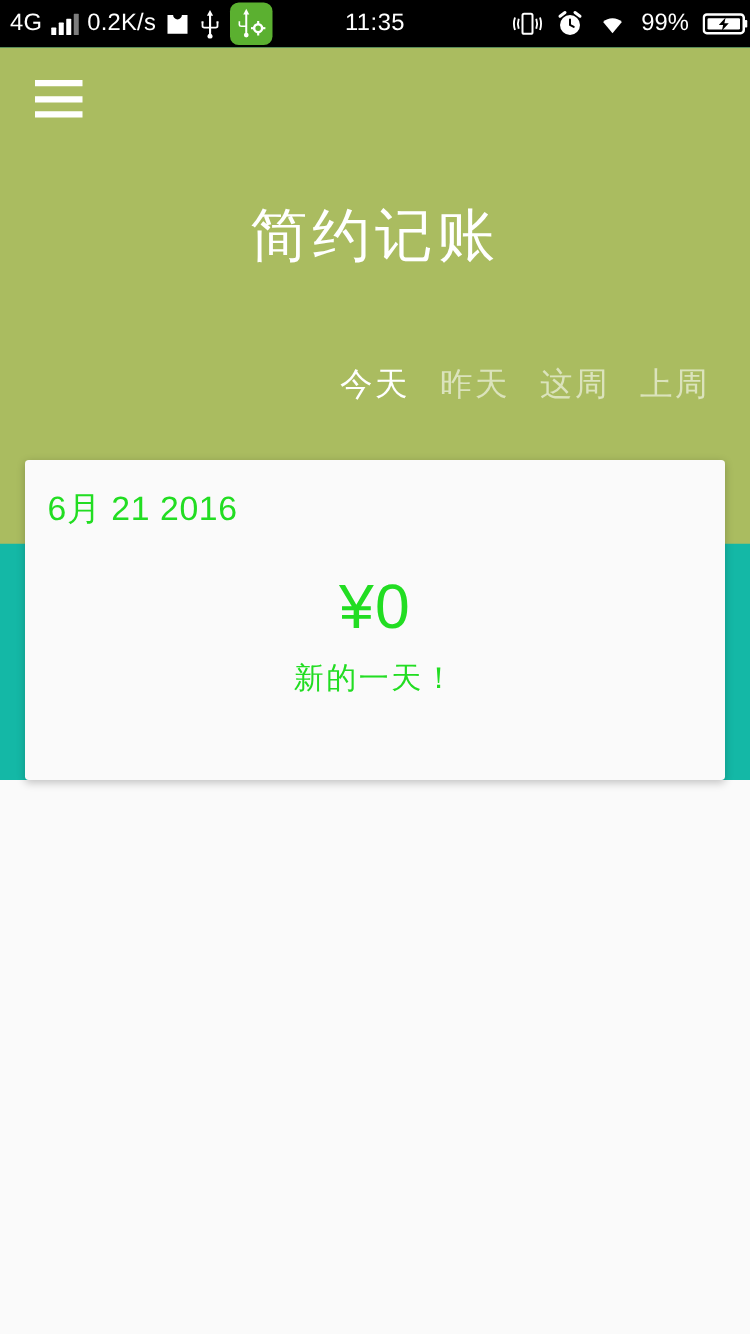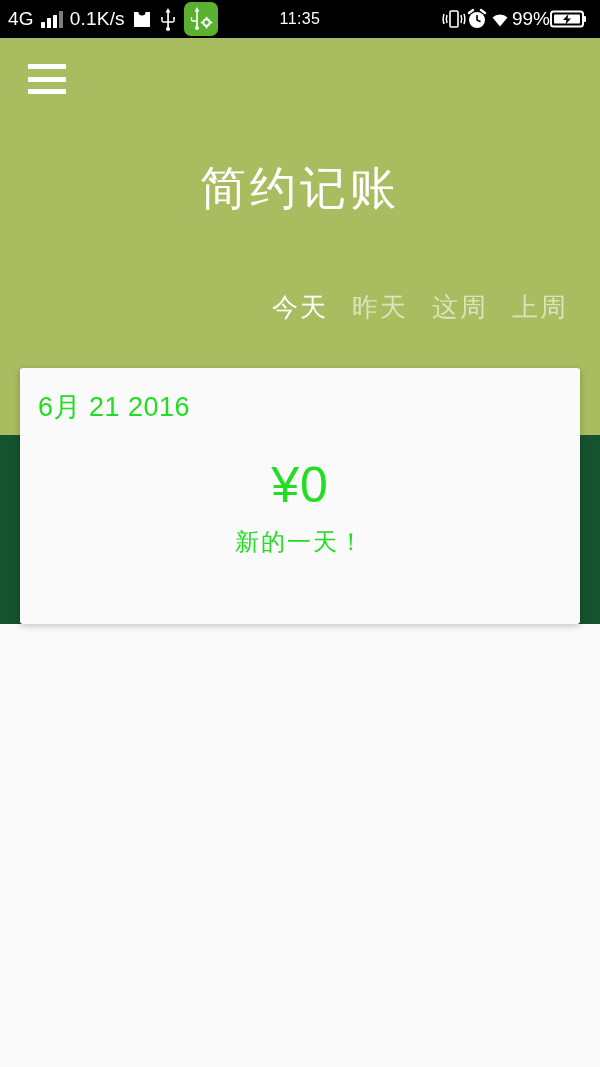--- a/index.html
+++ b/index.html
@@ -7,37 +7,37 @@
   html, body {
     width:600px; height:1067px;
     background:#fafafa;
     font-family:"Liberation Sans","DejaVu Sans",sans-serif;
     overflow:hidden;
   }
 
   #screen {
     position:relative;
     width:600px; height:1067px;
-    background:#14532d;
+    background:#14b8a6;
   }
 
   
   #statusbar {
     position:absolute; left:0; top:0;
     width:600px; height:38px;
     background:#000;
     display:flex; align-items:center;
     color:#fff;
   }
   .sb-left { display:flex; align-items:center; gap:7px; padding-left:8px; }
-  .sb-right { display:flex; align-items:center; margin-left:auto; padding-right:14px; }
+  .sb-right { display:flex; align-items:center; gap:11px; margin-left:auto; padding-right:2px; }
   .sb-center { position:absolute; left:0; right:0; text-align:center; pointer-events:none; }
 
   .sb-text { font-size:19px; letter-spacing:.2px; }
-  .sb-clock { font-size:16px; letter-spacing:.4px; }
+  .sb-clock { font-size:19px; letter-spacing:.4px; }
   .sb-pct { font-size:19px; }
 
   .signal { display:flex; align-items:flex-end; gap:2px; height:17px; }
   .signal i { width:4px; background:#fff; display:block; border-radius:.5px; }
   .signal i:nth-child(1){ height:6px; }
   .signal i:nth-child(2){ height:10px; }
   .signal i:nth-child(3){ height:13px; }
   .signal i:nth-child(4){ height:17px; background:#7d7d7d; }
 
   .ic { display:inline-block; line-height:0; }
@@ -145,21 +145,21 @@
     <div class="sb-left">
       <span class="sb-text">4G</span>
 
       <span class="signal">
         <i></i>
           <i></i>
           <i></i>
           <i></i>
       </span>
 
-      <span class="sb-text">0.1K/s</span>
+      <span class="sb-text">0.2K/s</span>
 
       <span class="ic">
         <svg width="20" height="20" viewBox="0 0 20 20">
           <rect x="2" y="3" width="16" height="15" fill="#fff"></rect>
           <path d="M6.5 3 A3.5 3.5 0 0 0 13.5 3" fill="#000"></path>
         </svg>
       </span>
 
       <span class="ic">
         <svg width="18" height="24" viewBox="0 0 18 24">

